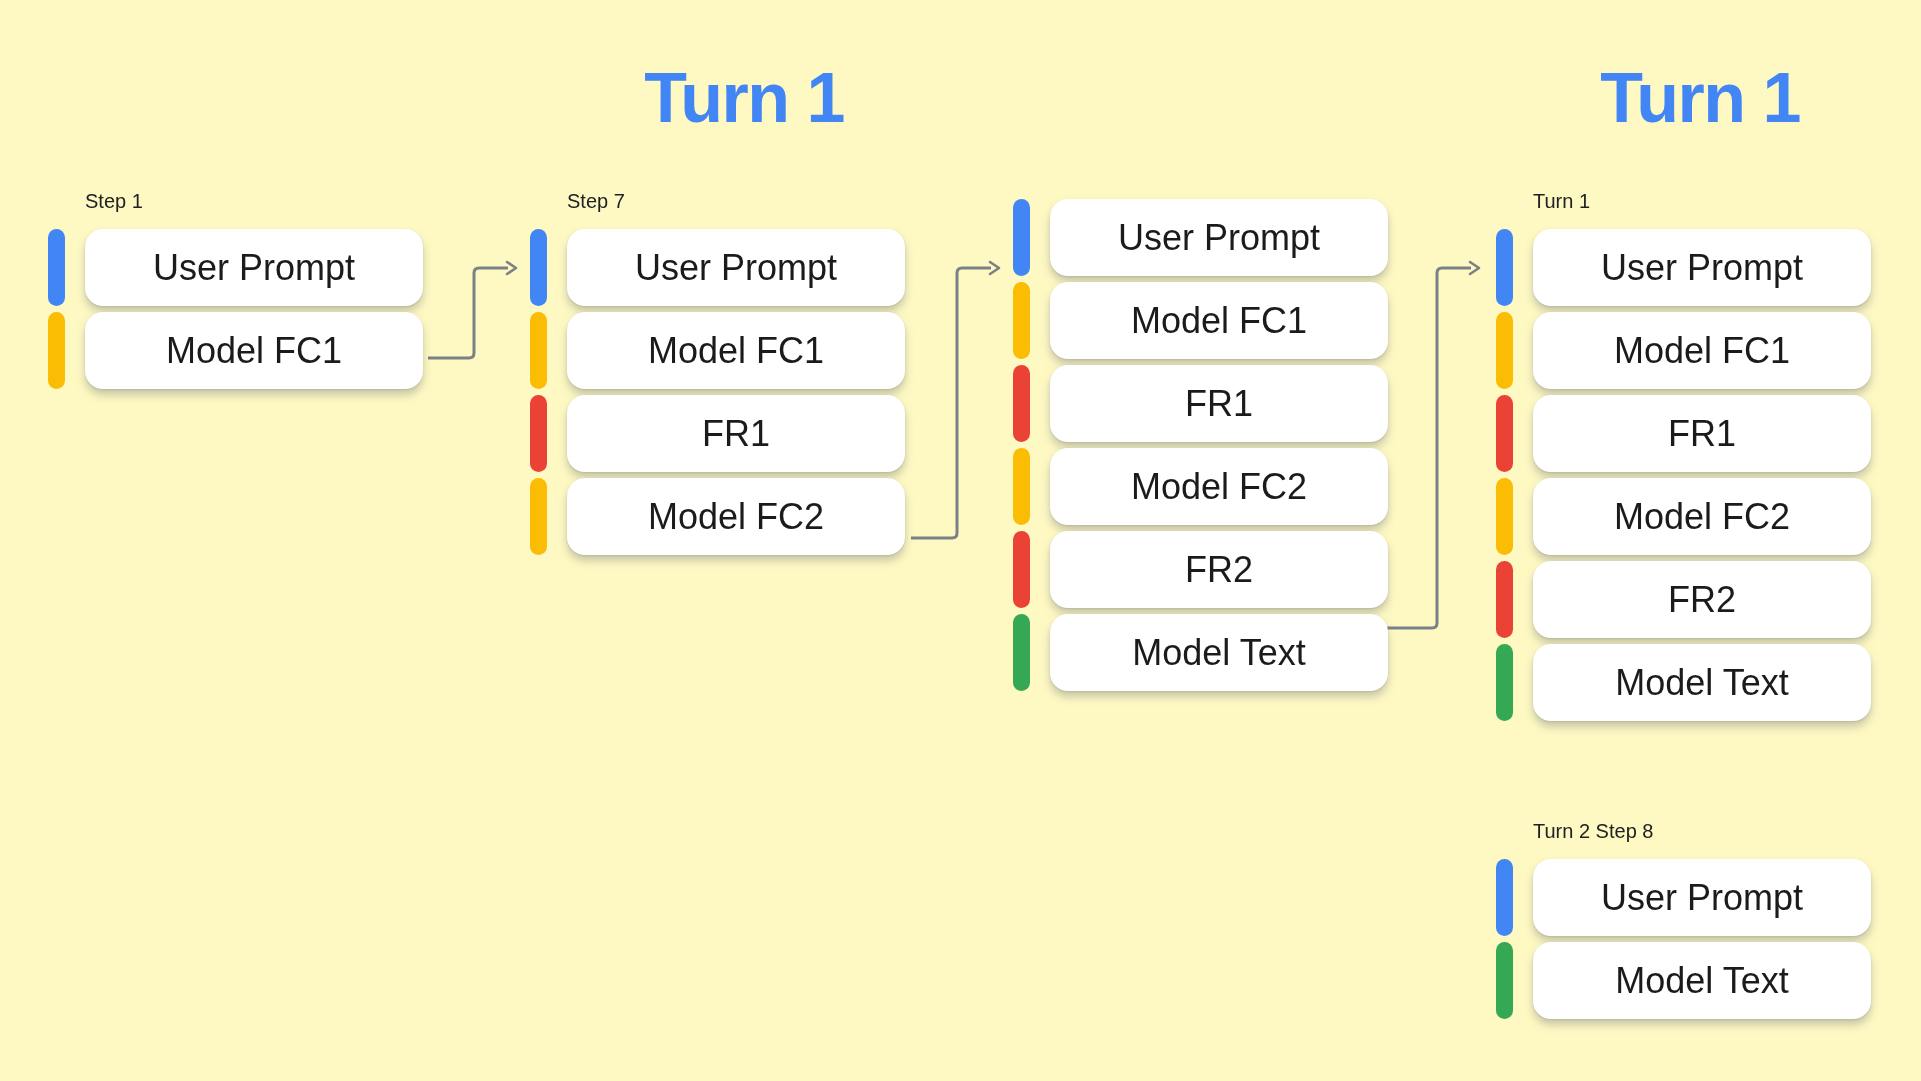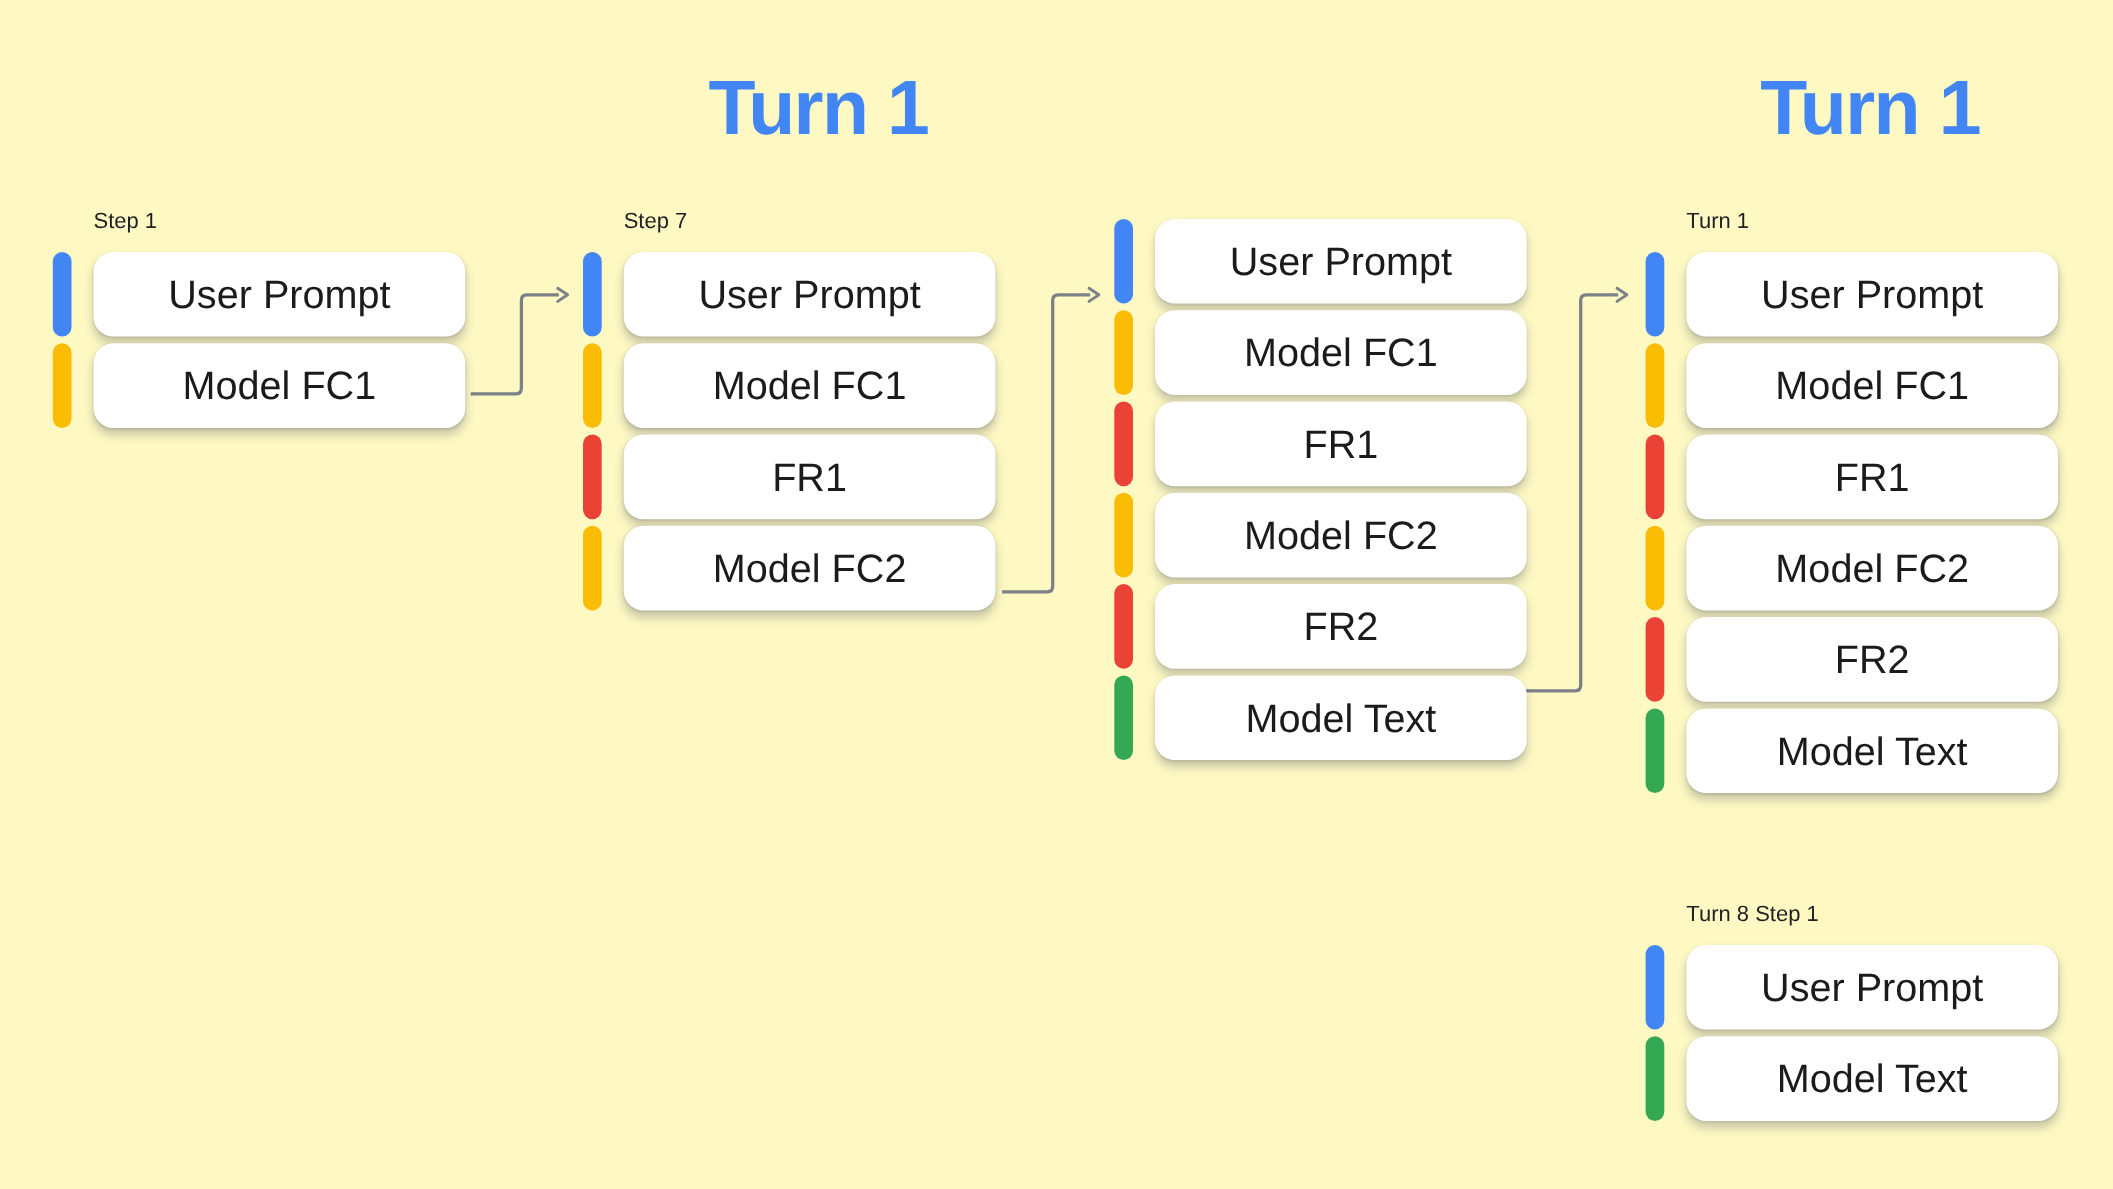--- a/index.html
+++ b/index.html
@@ -165,21 +165,21 @@
         <div class="box">FR2</div>
       </div>
       <div class="row">
         <div class="bar" style="background: rgb(52, 168, 83);"></div>
         <div class="box">Model Text</div>
       </div>
     </div>
   </div>
 
   <div class="col" id="col-turn2-step1">
-    <div class="col-label">Turn 8 Step 1</div>
+    <div class="col-label">Turn 2 Step 8</div>
     <div class="rows">
       <div class="row">
         <div class="bar" style="background: rgb(66, 133, 244);"></div>
         <div class="box">User Prompt</div>
       </div>
       <div class="row">
         <div class="bar" style="background: rgb(52, 168, 83);"></div>
         <div class="box">Model Text</div>
       </div>
     </div>

